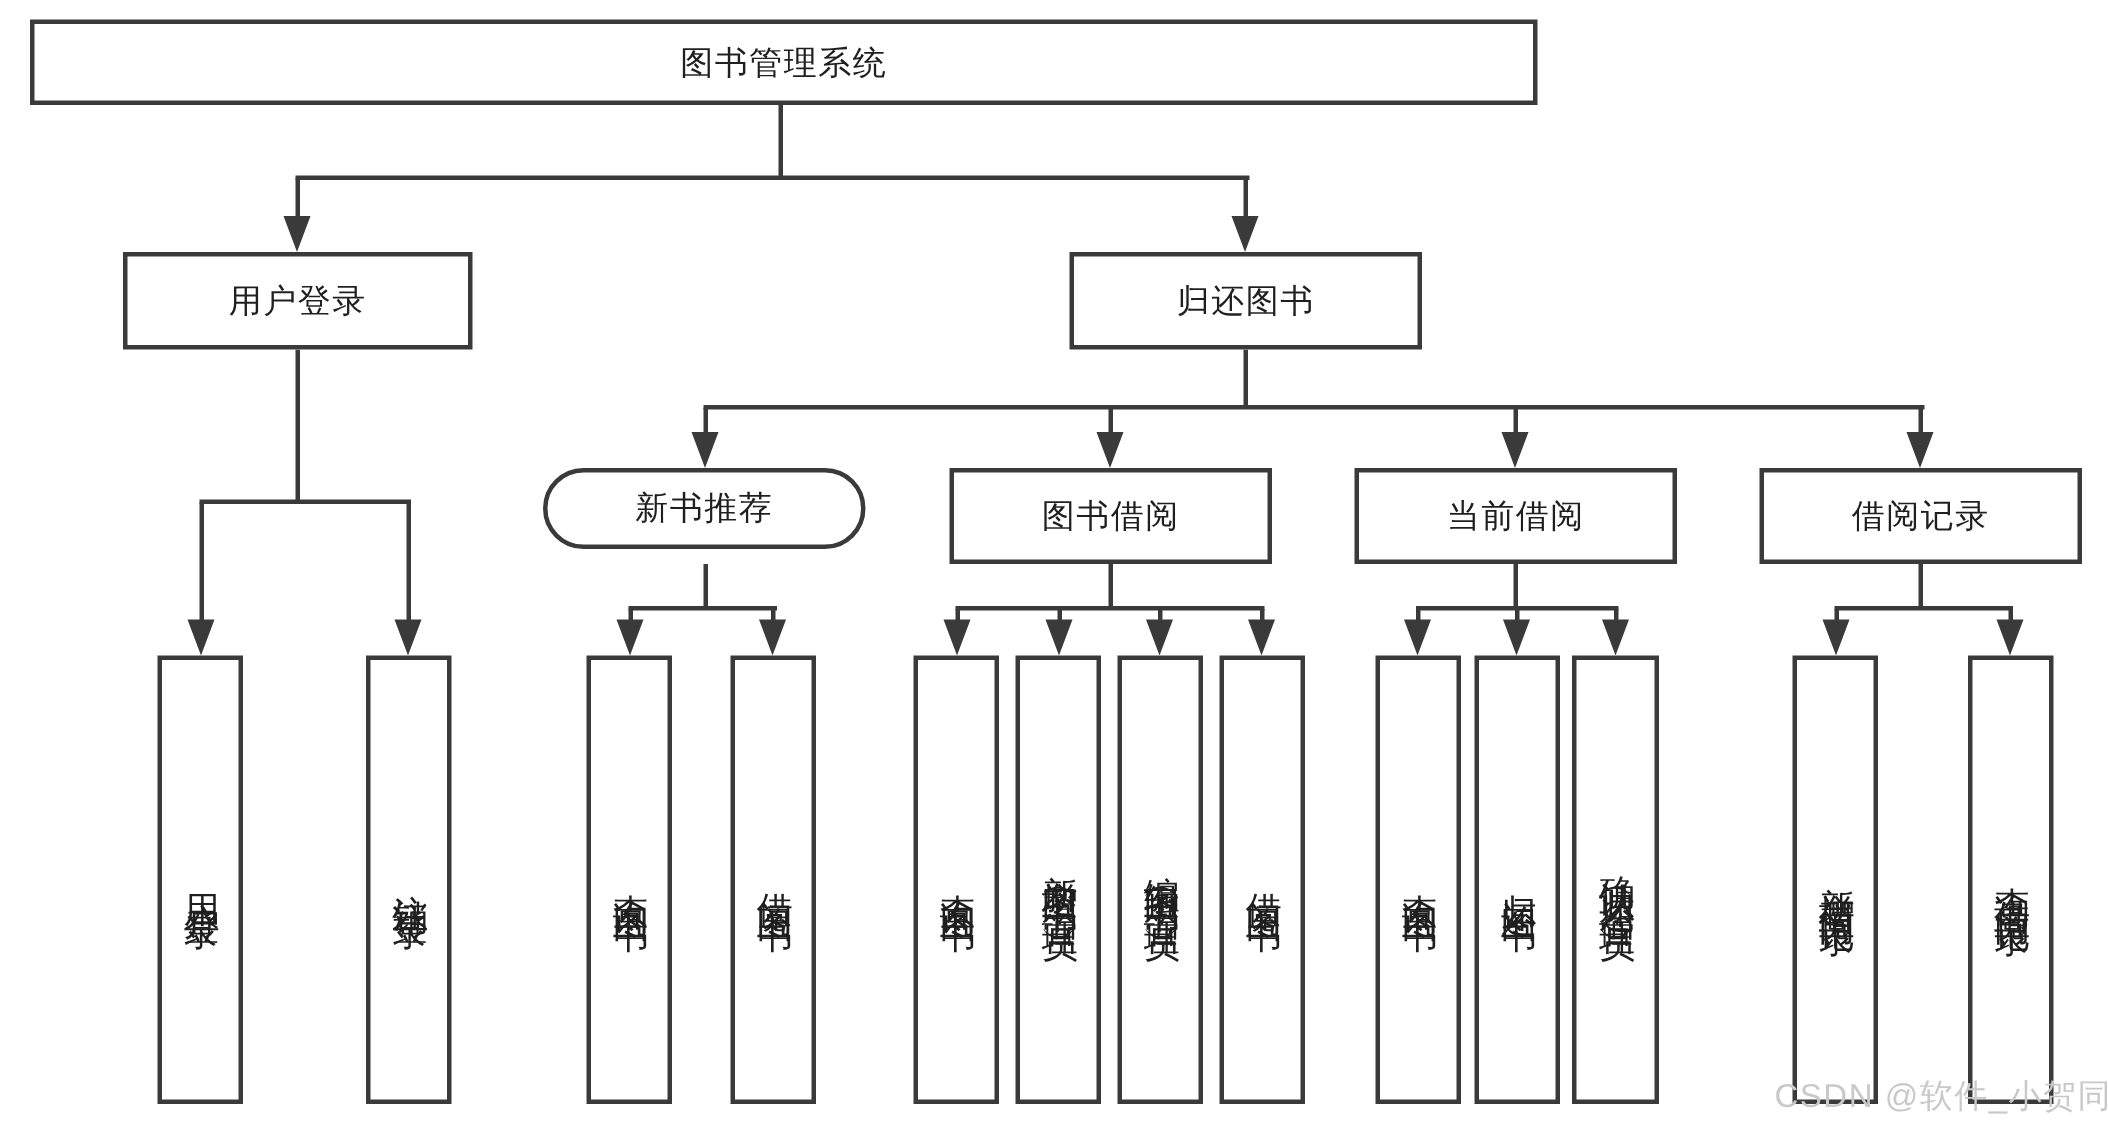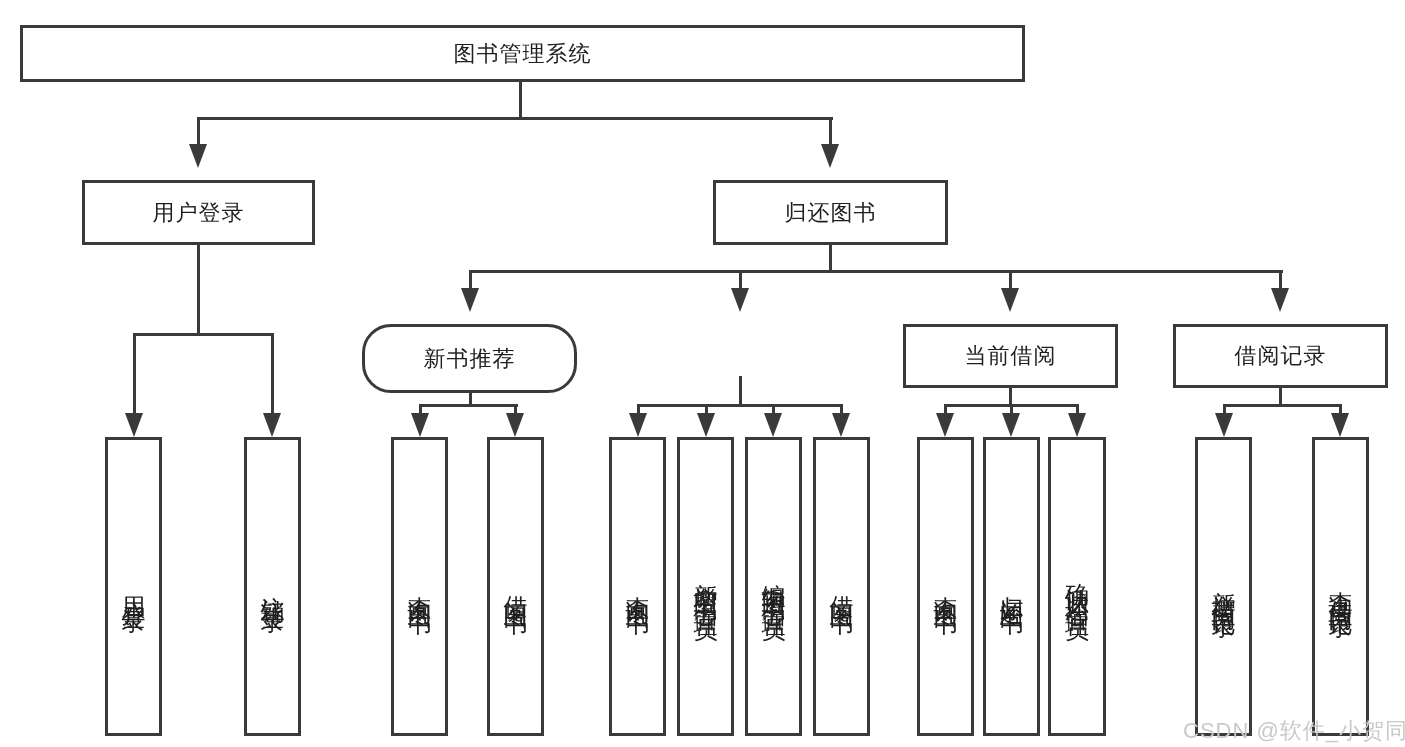--- a/index.html
+++ b/index.html
@@ -18,21 +18,20 @@
   
   .node {
     position: absolute;
     border: 3px solid var(--line, #3a3a3a);
     background: #ffffff;
     display: flex; align-items: center; justify-content: center;
     font-size: 22px;
     letter-spacing: 1px;
     color: var(--text, #1f1f1f);
     z-index: 2;
-    margin-top: 12px;
   }
   
   .leaf {
     position: absolute;
     top: 437px; height: 299px; width: 57px;
     border: 3px solid var(--line, #3a3a3a);
     background: #ffffff;
     display: flex; align-items: center; justify-content: center;
     z-index: 2;
   }
@@ -102,22 +101,25 @@
   <div class="hline" style="left:469px; top:270px; width:814px; height:3px;"></div>
   <div class="vline" style="left:469px; top:272px; width:3px; height:18px;"></div>
   <div class="arrow" style="left:461px; top:288px;"></div>
   <div class="vline" style="left:739px; top:272px; width:3px; height:18px;"></div>
   <div class="arrow" style="left:731px; top:288px;"></div>
   <div class="vline" style="left:1009px; top:272px; width:3px; height:18px;"></div>
   <div class="arrow" style="left:1001px; top:288px;"></div>
   <div class="vline" style="left:1279px; top:272px; width:3px; height:18px;"></div>
   <div class="arrow" style="left:1271px; top:288px;"></div>
 
-  <div class="node" style="left:362px; top:312px; width:215px; height:69px;border-radius:29px;">
+  <div class="node" style="left:362px; top:312px; width:215px; height:54px;border-radius:29px;">
     <span>新书推荐</span>
+  </div>
+  <div class="node" style="left:633px; top:312px; width:215px; height:64px;">
+    <span>图书借阅</span>
   </div>
   <div class="node" style="left:903px; top:312px; width:215px; height:64px;">
     <span>当前借阅</span>
   </div>
   <div class="node" style="left:1173px; top:312px; width:215px; height:64px;">
     <span>借阅记录</span>
   </div>
 
   <div class="vline" style="left:469px; top:376px; width:3px; height:30px;"></div>
   <div class="hline" style="left:419px; top:404px; width:99px; height:3px;"></div>

